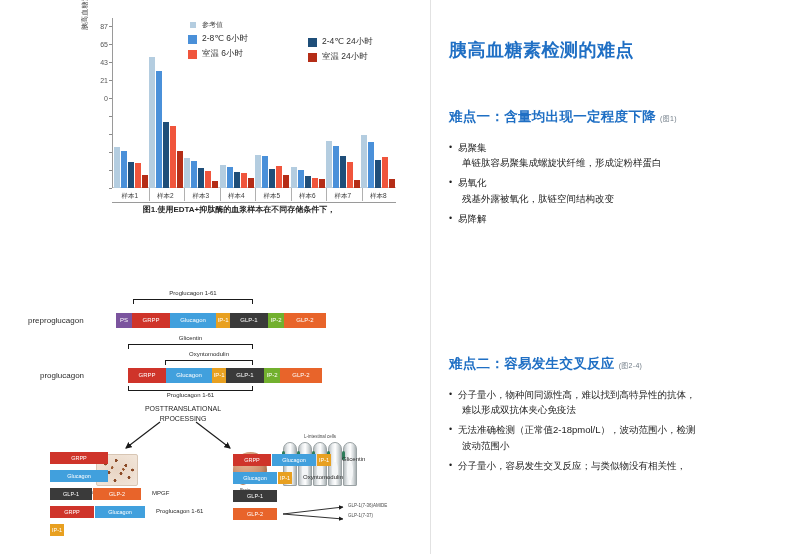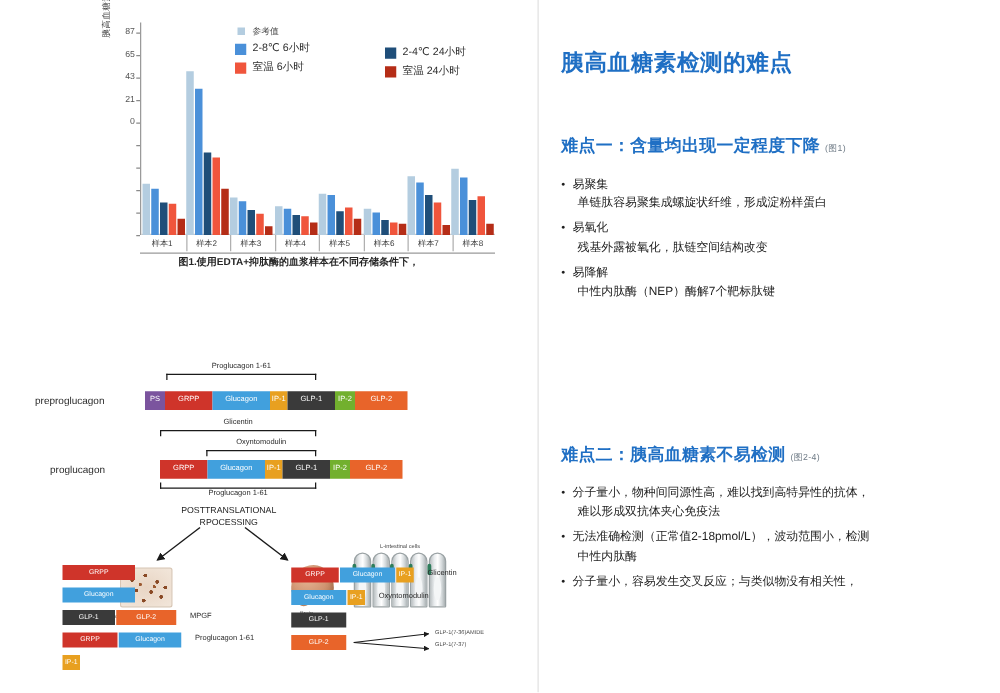--- a/index.html
+++ b/index.html
@@ -614,44 +614,43 @@
               <span class="bullet-dot">•</span>
               <span class="bullet-text">易氧化</span>
             </div>
             <div class="bullet-sub">残基外露被氧化，肽链空间结构改变</div>
           </div>
           <div class="bullet-item">
             <div class="bullet-line">
               <span class="bullet-dot">•</span>
               <span class="bullet-text">易降解</span>
             </div>
-            <div class="bullet-sub">中性内肽酶（NEP）酶解7个靶标肽键</div>
           </div>
         </div>
     </div>
 
     <div class="section" id="section-2">
       <div class="section-heading">
-        <span>难点二：胰高血糖素不易检测</span>
+        <span>难点二：容易发生交叉反应</span>
         <span class="ref">(图2-4)</span>
       </div>
       <div class="bullets" id="section-2-bullets">
           <div class="bullet-item">
             <div class="bullet-line">
               <span class="bullet-dot">•</span>
               <span class="bullet-text">分子量小，物种间同源性高，难以找到高特异性的抗体，</span>
             </div>
             <div class="bullet-sub">难以形成双抗体夹心免疫法</div>
           </div>
           <div class="bullet-item">
             <div class="bullet-line">
               <span class="bullet-dot">•</span>
               <span class="bullet-text">无法准确检测（正常值2-18pmol/L），波动范围小，检测</span>
             </div>
-            <div class="bullet-sub">中性内肽酶</div>
+            <div class="bullet-sub">波动范围小</div>
           </div>
           <div class="bullet-item">
             <div class="bullet-line">
               <span class="bullet-dot">•</span>
               <span class="bullet-text">分子量小，容易发生交叉反应；与类似物没有相关性，</span>
             </div>
           </div>
         </div>
     </div>
   </div>

